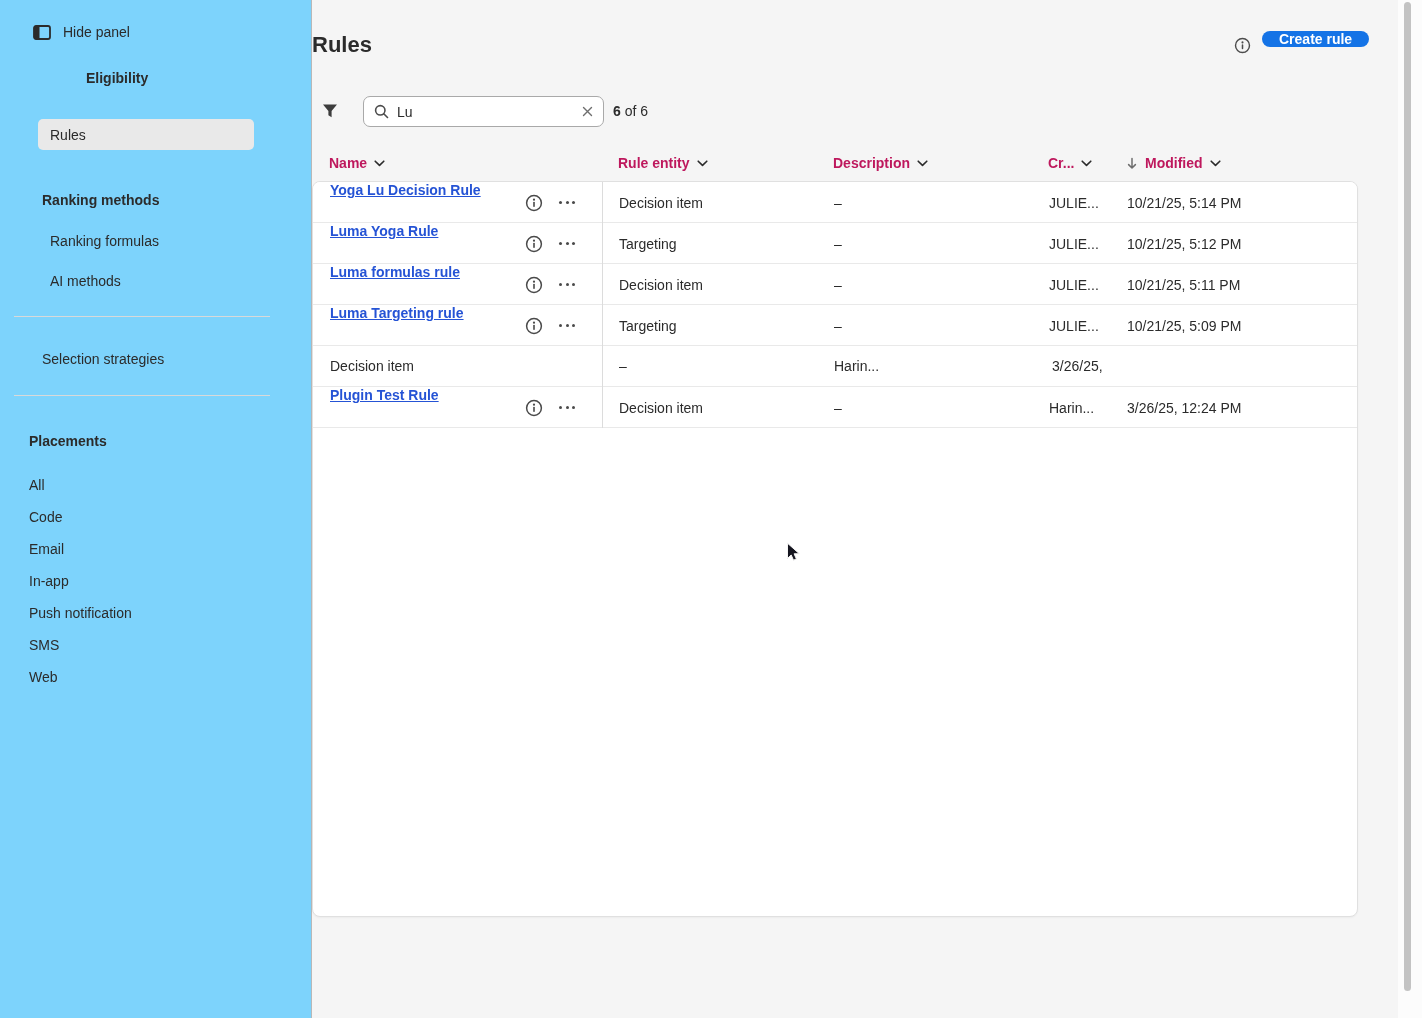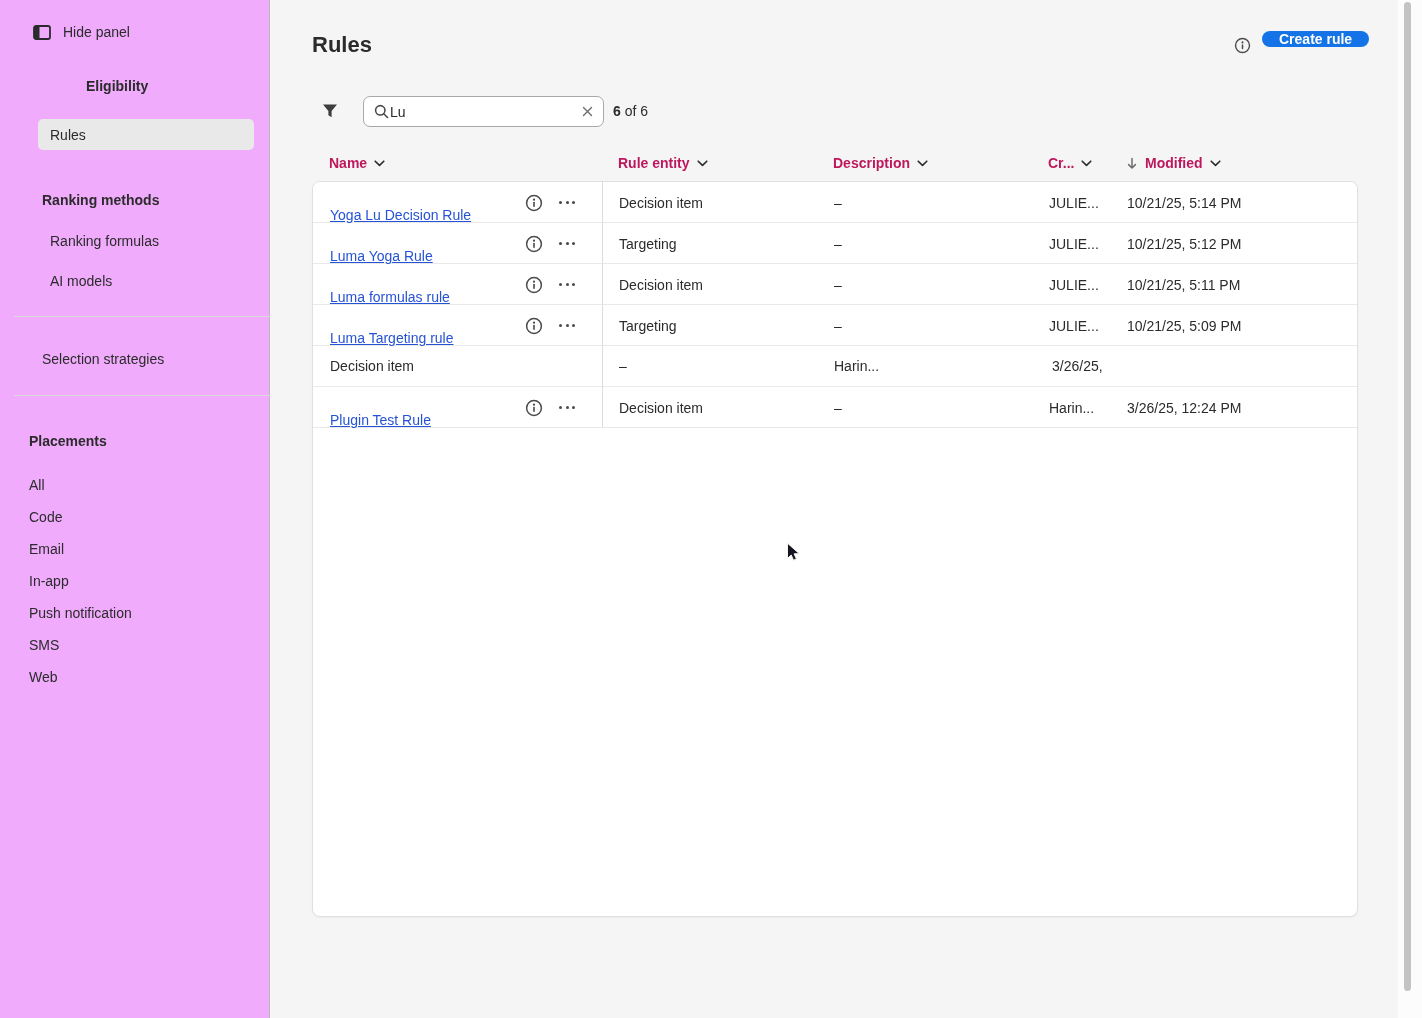--- a/index.html
+++ b/index.html
@@ -9,51 +9,51 @@
     background:#f5f5f5;
     font-family:"Liberation Sans", sans-serif;
     font-size:14px;
     color:#2b2b2b;
     overflow:hidden;
     --accent:#1473e6;
     --link:#2553d5;
   }
 
   
-  .sidebar { position:absolute; left:0; top:0; width:270px; height:1018px; background:#f0abfc; border-right:1.5px solid #b8b8b8; }
+  .sidebar { position:absolute; left:0; top:0; width:312px; height:1018px; background:#7dd3fc; border-right:1.5px solid #b8b8b8; }
   .hide-panel { position:absolute; left:33px; top:24px; display:flex; align-items:center; gap:12px; cursor:pointer; color:#2b2b2b; }
   .side-title { position:absolute; font-weight:700; color:#2b2b2b; }
   .side-item { position:absolute; color:#2b2b2b; cursor:pointer; line-height:16px; }
   .side-sel { position:absolute; left:38px; top:119px; width:216px; height:31px; background:#e9e9e9; border-radius:5px; display:flex; align-items:center; padding-left:12px; cursor:pointer; }
   .side-divider { position:absolute; left:14px; width:256px; height:1px; background:#d9d9d9; }
 
   
   .page-title { position:absolute; left:312px; top:32px; font-size:22px; font-weight:700; color:#2b2b2b; }
   .info-btn { position:absolute; left:1234px; top:37px; width:17px; height:17px; cursor:pointer; }
   .create-btn { position:absolute; left:1262px; top:31px; height:16px; padding:0 17px; background:var(--accent); color:#fff; font-weight:700; font-size:14px; border:none; border-radius:15px; display:flex; align-items:center; font-family:"Liberation Sans", sans-serif; cursor:pointer; }
 
   
   .filter-btn { position:absolute; left:321px; top:102px; width:18px; height:18px; cursor:pointer; }
-  .search-box { position:absolute; left:363px; top:96px; width:241px; height:31px; background:#fff; border:1px solid #a9a9a9; border-radius:7px; display:flex; align-items:center; padding:0 10px; gap:1px; }
+  .search-box { position:absolute; left:363px; top:96px; width:241px; height:31px; background:#fff; border:1px solid #a9a9a9; border-radius:7px; display:flex; align-items:center; padding:0 10px; gap:8px; }
   .search-box input { flex:1; border:none; outline:none; font-family:"Liberation Sans", sans-serif; font-size:14px; color:#2b2b2b; background:transparent; min-width:0; }
   .clear-x { cursor:pointer; display:flex; }
   .count { position:absolute; left:613px; top:103px; color:#2b2b2b; }
   .count b { margin-right:4px; }
 
   
   .thead { position:absolute; left:312px; top:155px; width:1046px; display:grid; grid-template-columns:289px 215px 215px 75px 1fr; }
   .th { display:flex; align-items:center; gap:7px; font-weight:700; color:#be185d; cursor:pointer; }
   .th.pad17 { padding-left:17px; }
   .th.pad20 { padding-left:20px; }
   .card { position:absolute; left:312px; top:181px; width:1046px; height:736px; background:#fff; border:1px solid #e0e0e0; border-radius:8px; box-shadow:0 1px 2px rgba(0,0,0,0.04); overflow:hidden; }
   .col-divider { position:absolute; left:289px; top:0; width:1px; height:246px; background:#dcdcdc; }
   .trow { display:grid; grid-template-columns:289px 215px 215px 75px 1fr; height:41px; align-items:center; border-bottom:1px solid #e9e9e9; background:#fff; }
   .cell { padding-left:17px; color:#2b2b2b; white-space:nowrap; overflow:hidden; }
   .cell.mod { padding-left:20px; }
-  .name-cell { position:relative; height:41px; display:flex; align-items:flex-end; padding-left:17px; }
+  .name-cell { position:relative; height:41px; display:flex; align-items:flex-start; padding-left:17px;font-weight:bold; }
   .name-link { color:var(--link); text-decoration:underline; cursor:pointer; }
   .row-info { position:absolute; left:212px; top:12px; cursor:pointer; }
   .row-more { position:absolute; left:246px; top:17px; cursor:pointer; display:flex; gap:3.5px; align-items:center; height:7px; }
   .row-more i { width:3px; height:3px; border-radius:50%; background:#4a4a4a; }
 
   
   .sb-track { position:absolute; left:1398px; top:0; width:24px; height:1018px; background:#fcfcfc; }
   .sb-thumb { position:absolute; left:6px; top:2px; width:7px; height:989px; background:#c3c3c3; border-radius:4px; cursor:pointer; }
 
   .cursor { position:absolute; left:786px; top:542px; pointer-events:none; z-index:99; }
@@ -66,29 +66,29 @@
   <div class="hide-panel">
     <span>
       <svg width="18" height="15" viewBox="0 0 18 15">
           <rect x="1" y="1" width="16" height="13" rx="2" fill="none" stroke="#2b2b2b" stroke-width="1.8"></rect>
           <path d="M3 1h3.5v13H3a2 2 0 0 1-2-2V3a2 2 0 0 1 2-2z" fill="#2b2b2b"></path>
         </svg>
     </span>
     <span>Hide panel</span>
   </div>
 
-  <div class="side-title" style="left:42px; top:78px;padding-left:44px;">Eligibility</div>
+  <div class="side-title" style="left:42px; top:70px;padding-left:44px;">Eligibility</div>
 
   <div class="side-sel">
     <span>Rules</span>
   </div>
 
   <div class="side-title" style="left:42px; top:192px;">Ranking methods</div>
   <div class="side-item" style="left:50px; top:233px;">Ranking formulas</div>
-  <div class="side-item" style="left:50px; top:273px;">AI models</div>
+  <div class="side-item" style="left:50px; top:273px;">AI methods</div>
 
   <div class="side-divider" style="top:316px;"></div>
   <div class="side-item" style="left:42px; top:351px;">Selection strategies</div>
   <div class="side-divider" style="top:395px;"></div>
 
   <div class="side-title" style="left:29px; top:433px;">Placements</div>
   <div class="side-item" style="left:29px; top:477px;">All</div>
   <div class="side-item" style="left:29px; top:509px;">Code</div>
   <div class="side-item" style="left:29px; top:541px;">Email</div>
   <div class="side-item" style="left:29px; top:573px;">In-app</div>

